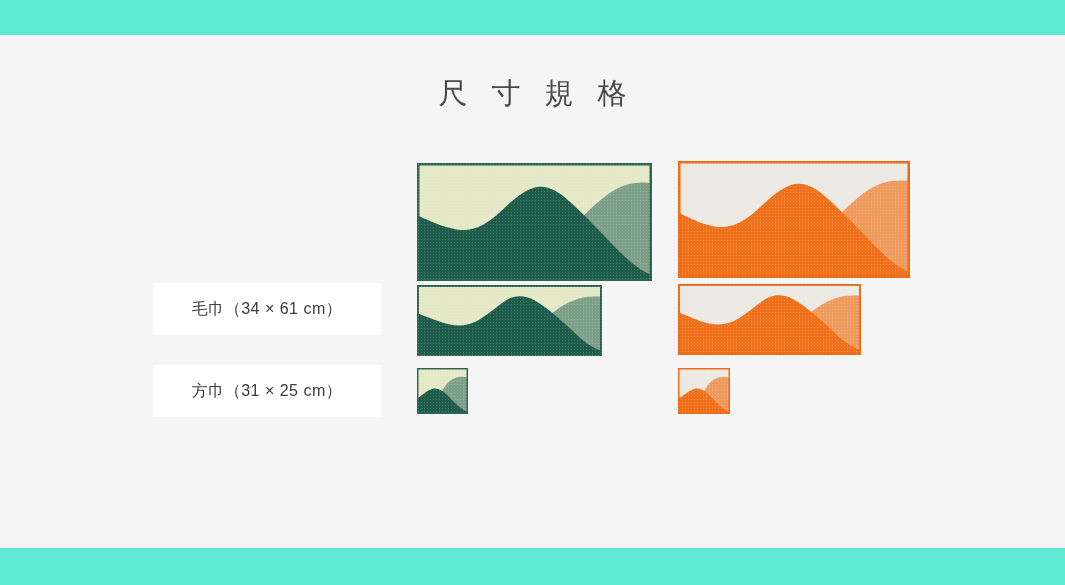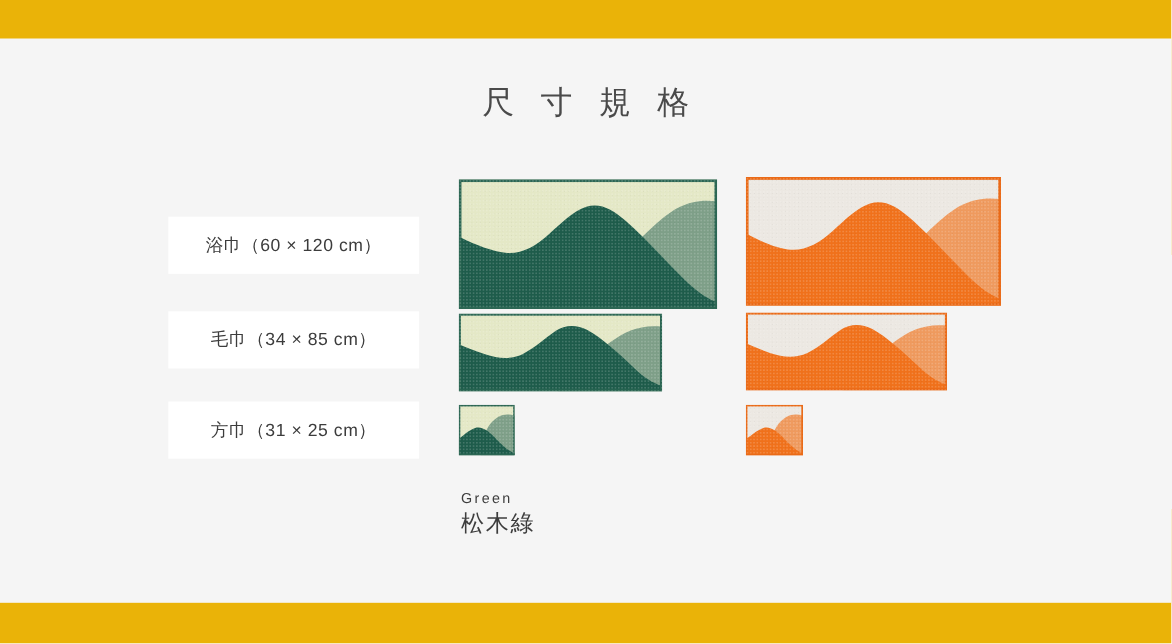--- a/index.html
+++ b/index.html
@@ -13,21 +13,21 @@
     font-family: "Liberation Sans", "DejaVu Sans", sans-serif;
     overflow: hidden;
     position: relative;
   }
   .page {
     position: absolute;
     left: 0;
     top: 0;
     width: 1065px;
     height: 585px;
-    background: #eab308;
+    background: #5eead4;
   }
   .canvas {
     position: absolute;
     left: 0;
     top: 35px;
     width: 1065px;
     height: 513px;
     background: #f5f5f5;
   }
   .title {
@@ -116,25 +116,22 @@
 </style>
 </head>
 <body>
 
 <div class="page">
 
   <div class="canvas"></div>
 
   <div class="title">尺 寸 規 格</div>
 
-  <div class="label-chip chip-0">
-    <span>浴巾（60 × 120 cm）</span>
-  </div>
   <div class="label-chip chip-1">
-    <span>毛巾（34 × 85 cm）</span>
+    <span>毛巾（34 × 61 cm）</span>
   </div>
   <div class="label-chip chip-2">
     <span>方巾（31 × 25 cm）</span>
   </div>
 
   <div class="towel g-bath">
     <svg class="art" viewBox="0 0 235 118" preserveAspectRatio="none">
       <rect x="0" y="0" width="235" height="118" fill="#e4e8c6"></rect>
       <path d="M115,118 L235,118 L235,20 C210,17 196,26 180,40 C163,55 150,70 138,82 C128,92 121,105 115,118 Z" fill="#7e9f88"></path>
       <path d="M0,118 L235,118 L235,112 C224,108 214,100 204,90 C186,72 168,52 152,38 C140,27 128,21 116,25 C104,29 93,40 82,50 C70,61 57,68 44,67 C32,66 16,60 0,52 Z" fill="#1e5c4b"></path>
@@ -156,24 +153,20 @@
   <div class="towel g-wash">
     <svg class="art" viewBox="0 0 51 46" preserveAspectRatio="none">
       <rect x="0" y="0" width="51" height="46" fill="#e4e8c6"></rect>
       <path d="M20,46 L51,46 L51,10 C42,7 35,10 29,17 C24,23 21,33 20,46 Z" fill="#7e9f88"></path>
       <path d="M0,46 L51,46 L51,44 C45,42 40,37 34,31 C28,24 21,19 15,21 C9,23 4,28 0,31 Z" fill="#1e5c4b"></path>
       <rect x="0" y="0" width="51" height="46" fill="none" stroke="#2b6653" stroke-width="3"></rect>
     </svg>
     <div class="grain"></div>
   </div>
 
-  <div class="caption cap-green">
-    <div class="cap-en">Green</div>
-    <div class="cap-zh">松木綠</div>
-  </div>
 
   <div class="towel o-bath">
     <svg class="art" viewBox="0 0 232 117" preserveAspectRatio="none">
       <rect x="0" y="0" width="232" height="117" fill="#ece8e2"></rect>
       <path d="M112,117 L232,117 L232,20 C206,17 192,26 176,40 C159,55 146,70 134,82 C124,92 118,105 112,117 Z" fill="#ef9a5e"></path>
       <path d="M0,117 L232,117 L232,111 C221,107 211,99 201,89 C183,71 165,51 149,37 C137,26 125,20 113,24 C101,28 90,39 79,49 C67,60 54,67 41,66 C29,65 14,59 0,51 Z" fill="#f0711b"></path>
       <rect x="0" y="0" width="232" height="117" fill="none" stroke="#ea6a17" stroke-width="5"></rect>
     </svg>
     <div class="grain"></div>
   </div>

